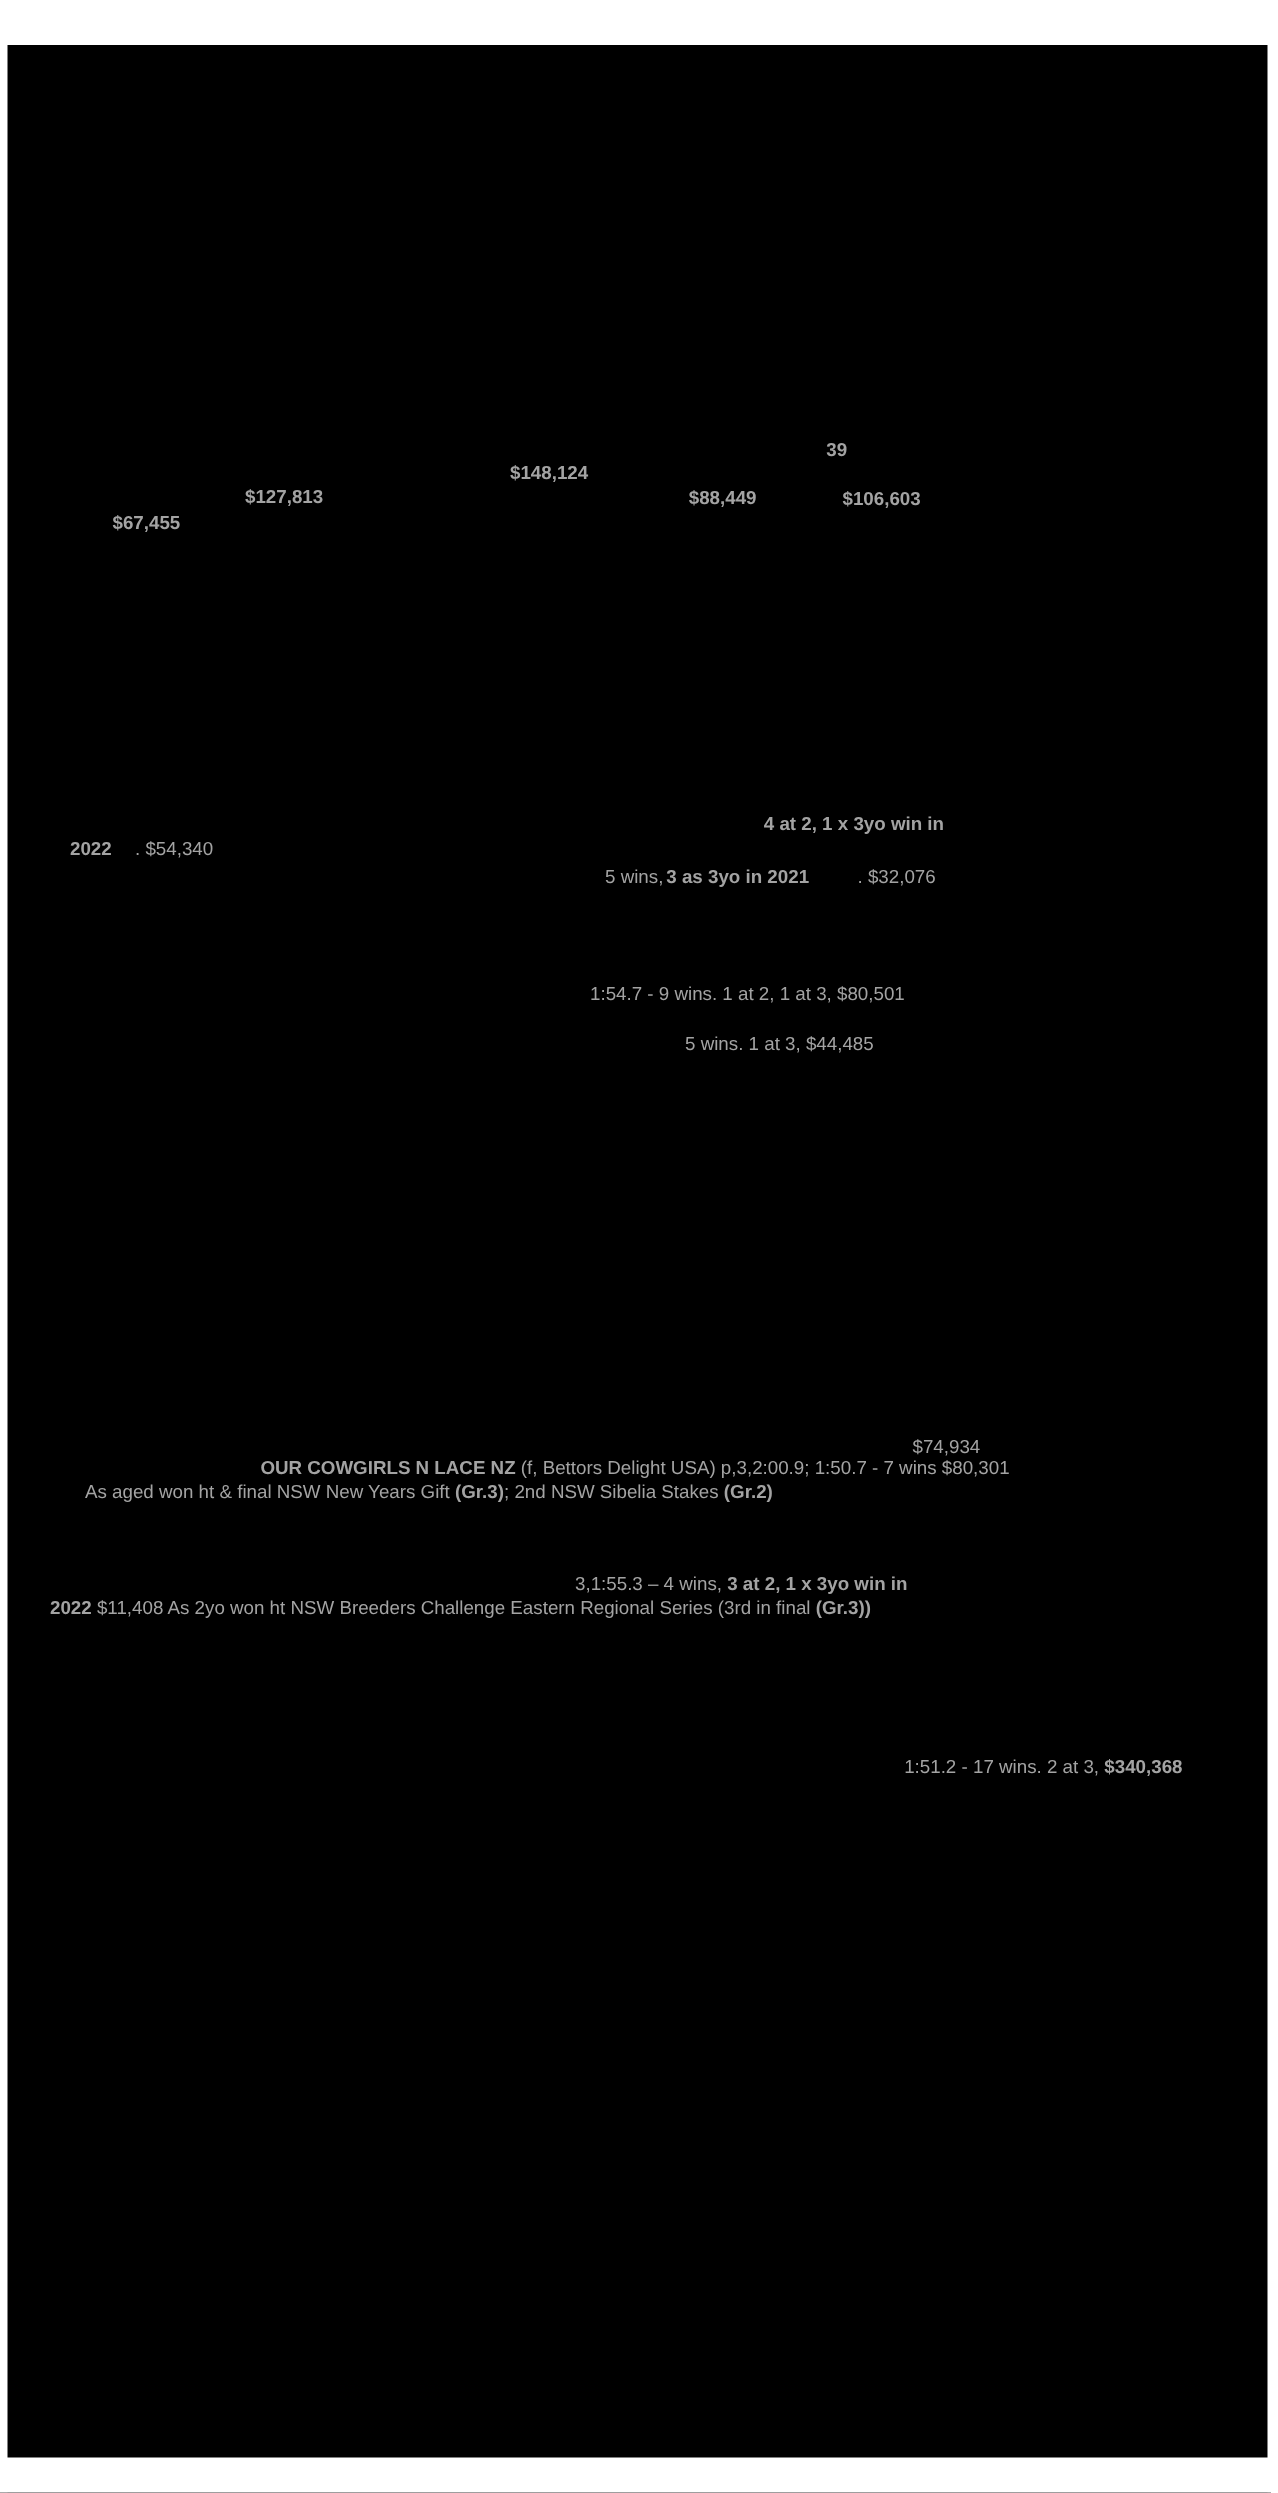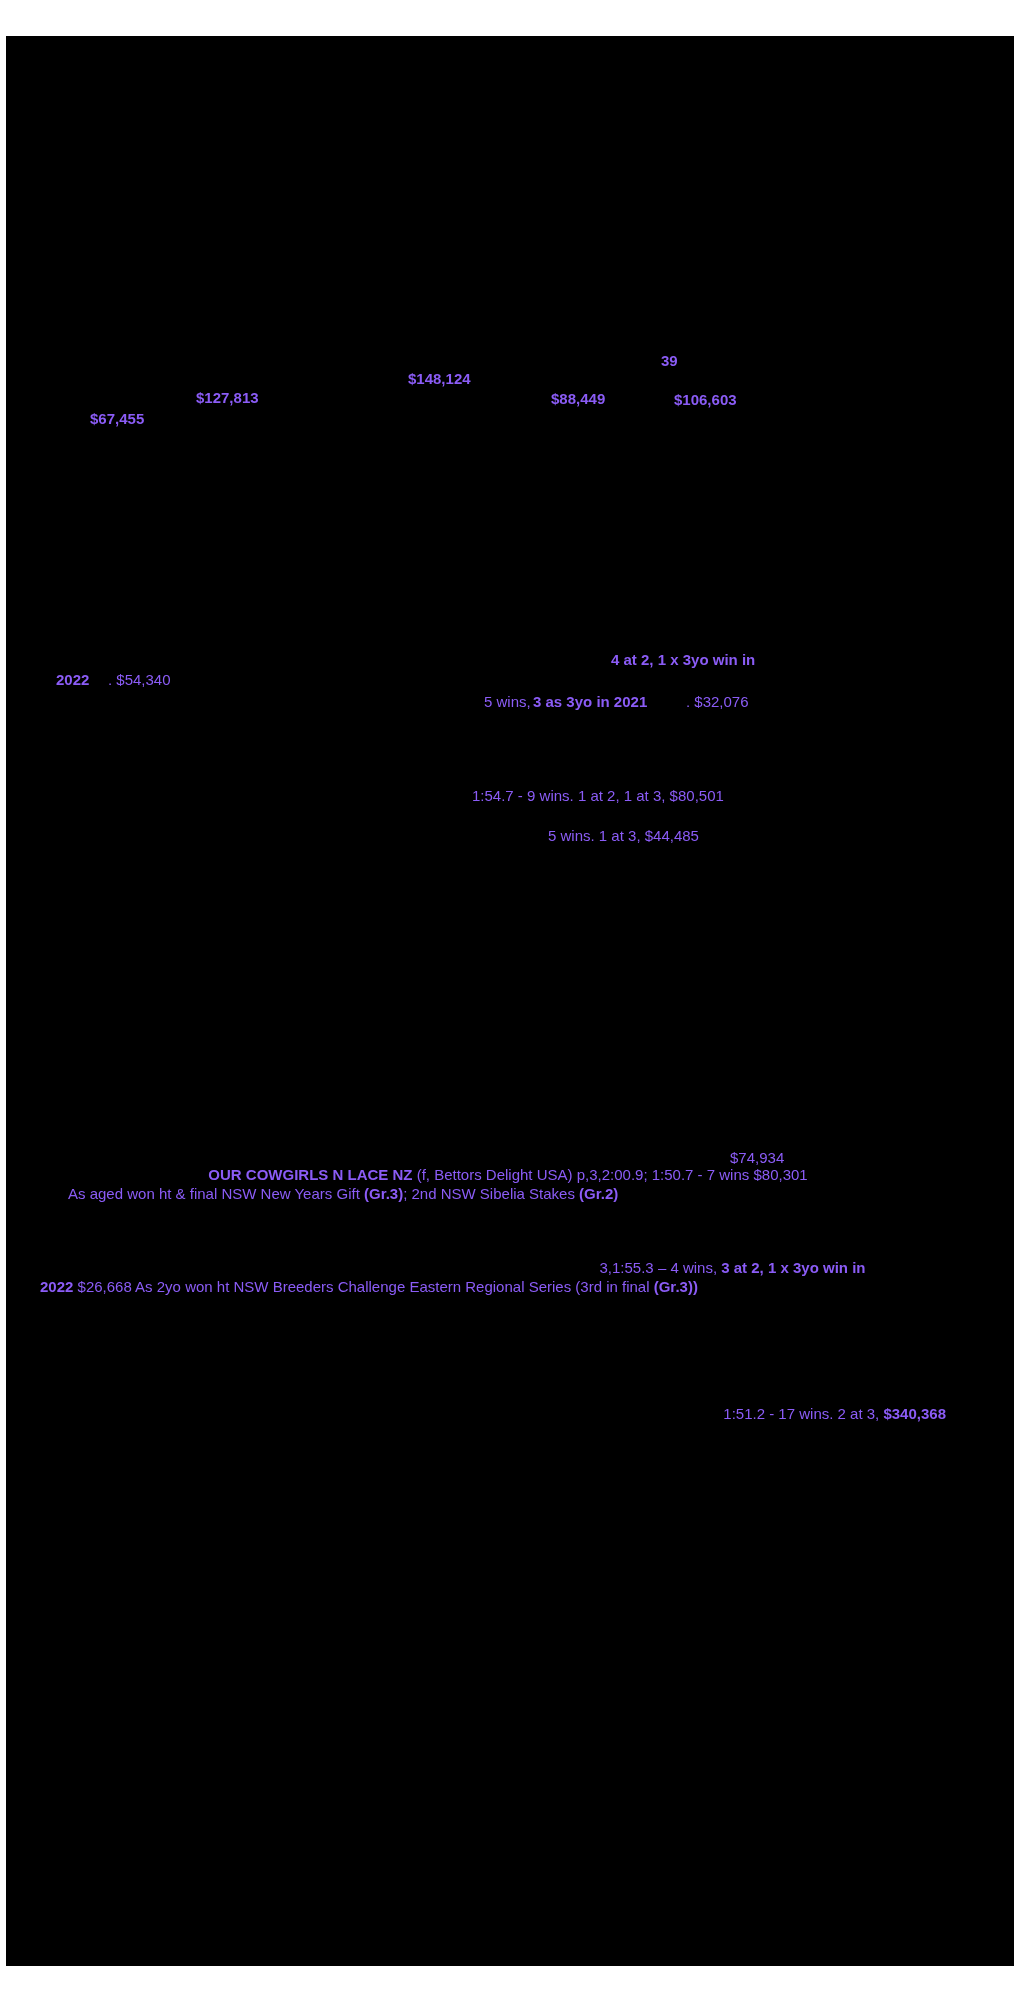--- a/index.html
+++ b/index.html
@@ -23,21 +23,21 @@
     position: absolute;
     background: #ffffff;
   }
   #margin-top    { left: 0;   top: 0;     width: 1022px; height: 36px; }
   #margin-bottom { left: 0;   top: 1966px;width: 1022px; height: 28px; }
   #margin-left   { left: 0;   top: 0;     width: 6px;    height: 1994px; }
   #margin-right  { left: 1014px; top: 0;  width: 8px;    height: 1994px; }
 
   .txt {
     position: absolute;
-    color: #8b5cf6;
+    color: #a3a3a3;
     font-family: "Liberation Sans", sans-serif;
     font-size: 15px;
     line-height: 19px;
     white-space: pre;
   }
   .b { font-weight: bold; }
   .blk { white-space: normal; }
 </style>
 </head>
 <body>
@@ -70,25 +70,25 @@
   <span class="txt" style="left:686px; top:1148px;margin-left:44px;">$74,934</span>
 
   <div class="txt blk" style="left:68px; top:1165px; width:880px; text-align:center;">
     <span class="b">OUR COWGIRLS N LACE NZ</span><span> (f, Bettors  Delight USA) p,3,2:00.9; 1:50.7 - 7 wins $80,301</span>
   </div>
 
   <div class="txt blk" style="left:68px; top:1184px; width:880px; text-align:left;">
     <span>As aged won ht &amp; final NSW New Years Gift </span><span class="b">(Gr.3)</span><span>; 2nd NSW Sibelia Stakes </span><span class="b">(Gr.2)</span>
   </div>
 
-  <div class="txt blk" style="left:460px; top:1258px; width:545px; text-align:center;">
+  <div class="txt blk" style="left:460px; top:1258px; width:545px; text-align:left;">
     <span>3,1:55.3 – 4 wins, </span><span class="b">3 at 2, 1 x 3yo win in</span>
   </div>
 
   <div class="txt blk" style="left:40px; top:1277px; width:965px;">
-    <span class="b">2022</span><span> $26,668   As 2yo won ht NSW Breeders Challenge Eastern Regional Series (3rd in final </span><span class="b">(Gr.3))</span>
+    <span class="b">2022</span><span> $11,408   As 2yo won ht NSW Breeders Challenge Eastern Regional Series (3rd in final </span><span class="b">(Gr.3))</span>
   </div>
 
   <div class="txt blk" style="left:300px; top:1404px; width:646px; text-align:right;">
     <span>1:51.2 - 17 wins. 2 at 3, </span><span class="b">$340,368</span>
   </div>
 
 </div>
 
 </body></html>

